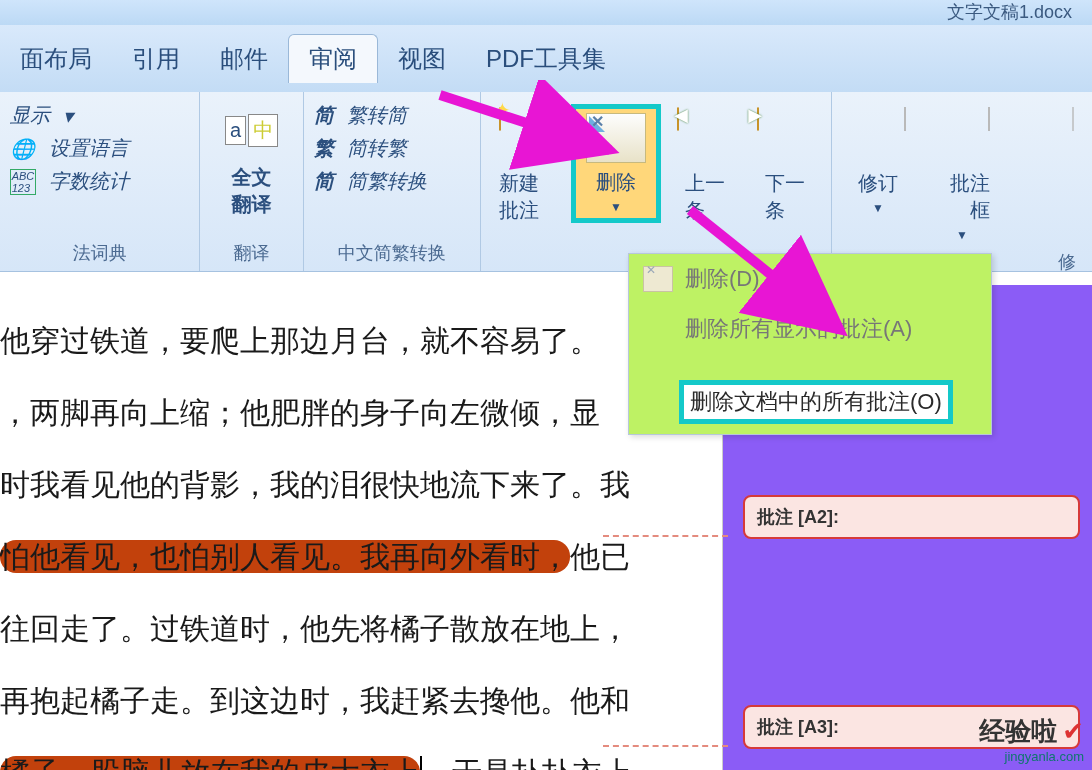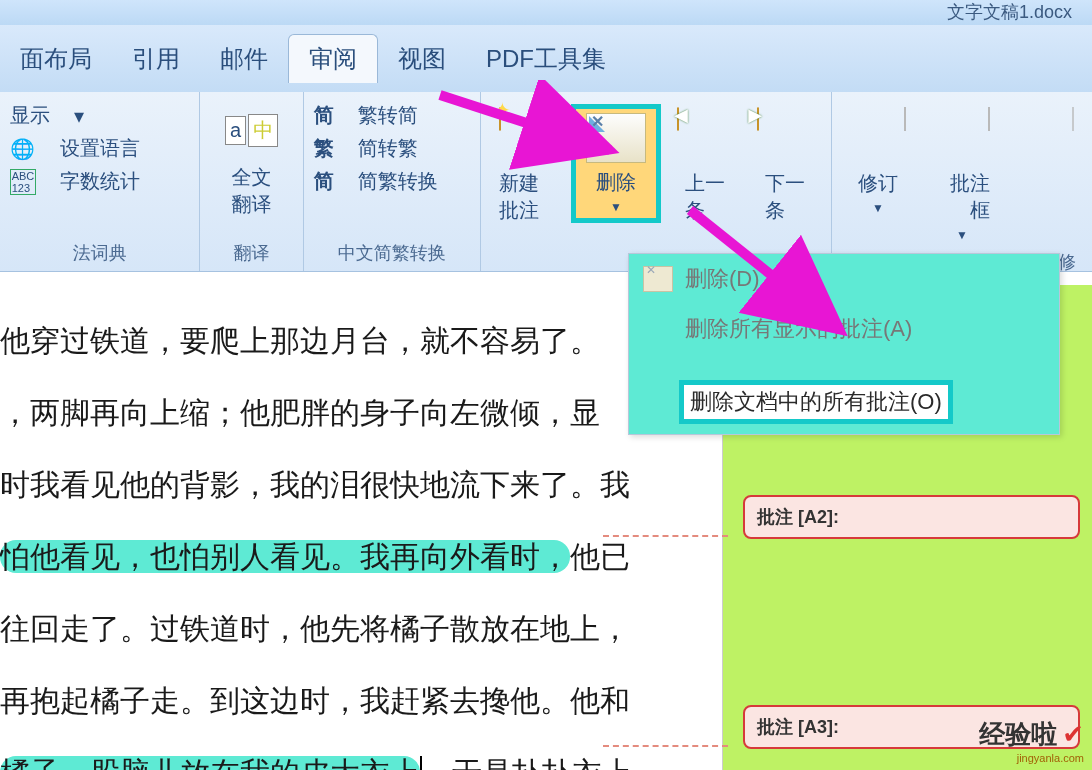--- a/index.html
+++ b/index.html
@@ -15,61 +15,61 @@
 .ribbon { height: 180px; background: linear-gradient(#eaf2fb, #d6e6f8); border-bottom: 1px solid #a6c2e0; display: flex; position: relative; }
 .group { border-right: 1px solid #b0c9e4; padding: 6px 10px 0 10px; display: flex; flex-direction: column; justify-content: space-between; }
 .group-label { font-size: 18px; color: #4b6a91; text-align: center; padding: 4px 0 6px 0; }
 .group-body { flex: 1; display: flex; }
 
 .vbtn { display: flex; flex-direction: column; align-items: center; justify-content: flex-start; color: #2b4f7e; font-size: 20px; padding: 4px 8px; border-radius: 4px; }
 .vbtn .ic { width: 56px; height: 56px; margin-bottom: 6px; }
 .vbtn .arw { font-size: 12px; color: #2b4f7e; margin-top: 4px; }
 
 .stack { display: flex; flex-direction: column; gap: 6px; }
-.hitem { display: flex; align-items: center; gap: 24px; color: #2b4f7e; font-size: 20px; }
+.hitem { display: flex; align-items: center; gap: 13px; color: #2b4f7e; font-size: 20px; font-style: italic; }
 .sic { width: 26px; height: 26px; display: inline-flex; align-items: center; justify-content: center; font-size: 20px; }
 
 .highlight-del { border: 5px solid #14c9c9; background: #ffd77a; padding: 2px; }
 .highlight-opt { border: 5px solid #14c9c9; background: #fff; padding: 2px 6px; position: relative; z-index: 20; margin-top: 16px; }
 
 .delete-btn { display: flex; flex-direction: column; align-items: center; }
 .delete-ic { width: 60px; height: 50px; background: linear-gradient(#fdfdfd, #e8e2c8); border: 1px solid #c7b97e; position: relative; }
 .delete-ic::before { content: ""; position: absolute; left: 2px; top: 2px; width: 16px; height: 16px; background: #6faee0; clip-path: polygon(0 0, 100% 100%, 0 100%); }
 .delete-ic::after { content: "✕"; position: absolute; left: 4px; top: -2px; color: #5a7fa8; font-size: 16px; font-weight: bold; }
 
 .folder-ic { width: 46px; height: 38px; background: linear-gradient(#ffe08a, #f3b83f); border: 1px solid #c8942a; border-radius: 3px; position: relative; }
 .folder-ic.up::after { content: "◀"; position: absolute; left: -4px; top: -4px; color: #fff; text-shadow: 0 0 2px #2a6f1f; font-size: 18px; }
 .folder-ic.down::after { content: "▶"; position: absolute; right: -4px; top: -4px; color: #fff; text-shadow: 0 0 2px #2a6f1f; font-size: 18px; }
 .folder-ic.star::before { content: "✦"; position: absolute; left: -6px; top: -10px; color: #ffd94a; font-size: 20px; }
 
 .doc-ic { width: 36px; height: 44px; background: #fff; border: 1px solid #b9b9b9; position: relative; }
 .doc-ic .lines { position: absolute; left: 4px; right: 4px; top: 6px; height: 4px; background: repeating-linear-gradient(#d97a2d, #d97a2d 2px, transparent 2px, transparent 5px); box-shadow: 0 8px 0 #7aa9d9, 0 16px 0 #7aa9d9, 0 24px 0 #7aa9d9; }
 .doc-ic.red .lines { background: repeating-linear-gradient(#d0453b, #d0453b 2px, transparent 2px, transparent 5px); }
 
-.dropdown { position: absolute; left: 628px; top: 253px; width: 432px; background: #5eead4; border: 1px solid #b7c7da; box-shadow: 2px 2px 6px rgba(0,0,0,0.15); z-index: 10; }
+.dropdown { position: absolute; left: 628px; top: 253px; width: 364px; background: #bef264; border: 1px solid #b7c7da; box-shadow: 2px 2px 6px rgba(0,0,0,0.15); z-index: 10; }
 .dd-item { padding: 10px 14px; font-size: 22px; color: #777; display: flex; align-items: center; gap: 12px; }
 .dd-item.enabled { color: #2a2a2a; }
 .dd-ic { width: 30px; height: 26px; background: #eee9d2; border: 1px solid #c9c3a4; position: relative; }
 .dd-ic::after { content: "✕"; position: absolute; left: 2px; top: -4px; color: #9aa8b8; font-size: 12px; }
 
 .docarea { position: absolute; left: 0; top: 285px; right: 0; bottom: 0; display: flex; }
 .textcol { flex: 1; padding: 20px 10px 20px 0; font-family: KaiTi, STKaiti, serif; font-size: 30px; color: #1a1a1a; line-height: 2.4; }
-.textcol .hl { background: #5eead4; border-radius: 16px; }
+.textcol .hl { background: #c2410c; border-radius: 16px; }
 .textcol .cursor { border-right: 2px solid #000; }
 
-.commentcol { width: 370px; background: #bef264; border-left: 1px solid #ccc; position: relative; }
+.commentcol { width: 370px; background: #8b5cf6; border-left: 1px solid #ccc; position: relative; }
 .comment { position: absolute; left: 20px; right: 12px; background: #fbe5e2; border: 2px solid #d63a3a; border-radius: 8px; padding: 8px 12px; font-size: 18px; color: #333; }
 .dash { position: absolute; border-top: 2px dashed #e48b7e; }
 
 .arrow-svg { position: absolute; z-index: 30; pointer-events: none; }
 
 .watermark { position: absolute; right: 8px; bottom: 6px; font-size: 18px; color: #333; text-align: right; z-index: 50; }
 .watermark .wm1 { font-weight: bold; font-size: 26px; }
 .watermark .chk { color: #d33; font-size: 26px; }
-.watermark .wm2 { font-size: 11px; color: #a16207; }
+.watermark .wm2 { font-size: 13px; color: #0f766e; }
 </style>
 </head>
 <body>
 
 <div class="titlebar">
   <span class="tx">文字文稿1.docx</span>
 </div>
 
 <div class="tabrow">
   <div class="tab">面布局</div>
@@ -102,21 +102,21 @@
     <div class="group-label">法词典</div>
   </div>
 
   <div class="group" style="width:110px;">
     <div class="group-body" style="justify-content:center;">
       <div class="vbtn">
         <span class="ic" style="display:flex;align-items:center;justify-content:center;gap:2px;">
           <span style="border:1px solid #888;padding:2px 4px;background:#fff;">a</span>
           <span style="border:1px solid #888;padding:2px 4px;background:#fff;color:#cc3;">中</span>
         </span>
-        <span style="white-space:pre;">全文
+        <span style="white-space:pre;font-weight:bold;">全文
 翻译</span>
       </div>
     </div>
     <div class="group-label">翻译</div>
   </div>
 
   <div class="group" style="width:190px;">
     <div class="group-body">
       <div class="stack" style="padding-top:4px;">
         <div class="hitem">

